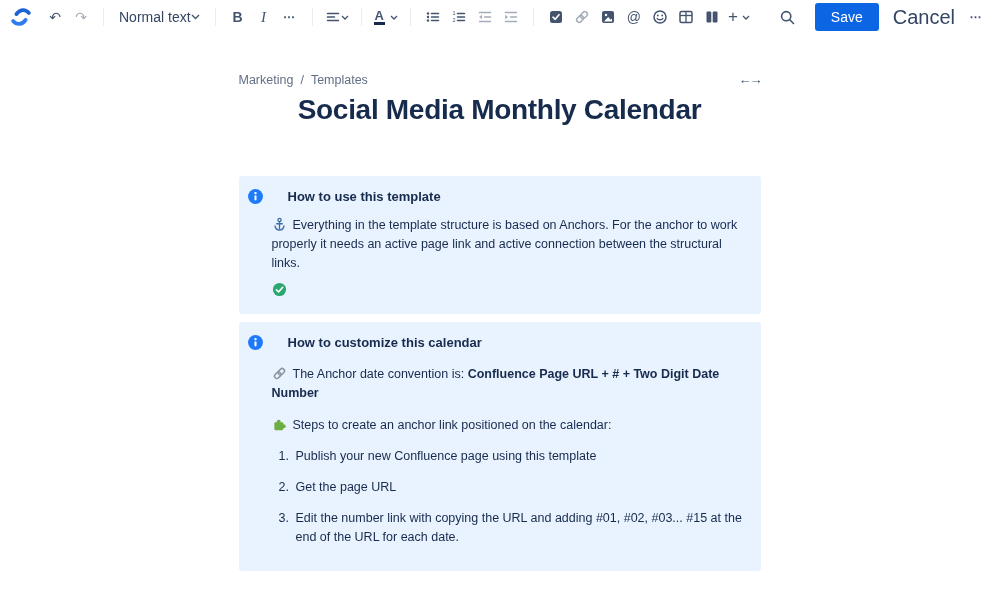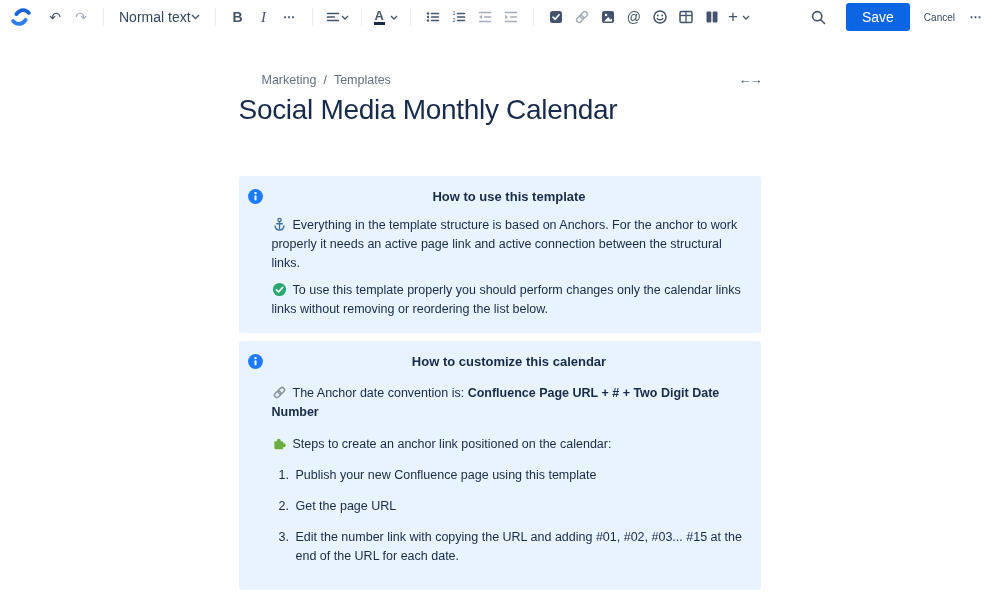--- a/index.html
+++ b/index.html
@@ -23,36 +23,36 @@
   .bold-glyph { font-weight:700; font-size:14px; }
   .italic-glyph { font-style:italic; font-family:"Liberation Serif", serif; font-size:15px; }
   .dots { letter-spacing:1px; font-weight:700; font-size:12px; }
   .color-a { font-size:13px; font-weight:700; border-bottom:3px solid #172B4D; line-height:13px; padding:0 1px; }
   .spacer { flex:1; }
   .save-btn {
     background:#0C66E4; color:#fff; font-size:14px; font-weight:500;
     border:none; border-radius:3px; padding:6px 16px; margin:0 6px 0 14px; cursor:pointer;
     font-family:"Liberation Sans", sans-serif;
   }
-  .cancel-btn { background:none; border:none; color:#344563; font-size:10px; padding:6px 8px; cursor:pointer; font-family:"Liberation Sans", sans-serif; }
+  .cancel-btn { background:none; border:none; color:#344563; font-size:20px; padding:6px 8px; cursor:pointer; font-family:"Liberation Sans", sans-serif; }
   .logo { width:22px; height:22px; margin:0 10px 0 2px; flex:none; cursor:pointer; }
   
   .content { width:522px; margin:0 auto; padding-top:38px; }
-  .breadcrumb-row { display:flex; align-items:flex-end; font-size:12.5px; color:#626F86;margin-left:23px; }
+  .breadcrumb-row { display:flex; align-items:flex-end; font-size:12.5px; color:#626F86; }
   .crumb { cursor:pointer; }
   .crumb-sep { margin:0 7px; color:#626F86; }
   .width-toggle { margin-left:auto; color:#3C4E68; font-size:13px; letter-spacing:-2px; cursor:pointer; }
-  .page-title { font-size:28px; font-weight:400; margin:7px 0 0; color:#172B4D; letter-spacing:-0.3px; }
+  .page-title { font-size:28px; font-weight:700; margin:7px 0 0; color:#172B4D; letter-spacing:-0.3px;text-align:center; }
   
   .panel { background:#E9F2FF; border-radius:3px; display:flex; gap:8px; padding:10px 14px 12px 8px; }
   .panel-1 { margin-top:50px; }
   .panel-2 { margin-top:8px; }
   .panel-icon { width:17px; flex:none; padding-top:2px; }
   .panel-body { flex:1; font-size:12.5px; line-height:19px; }
-  .panel-heading { font-size:13px; font-weight:700; margin:1px 16px 10px;text-align:center; }
+  .panel-heading { font-size:13px; font-weight:700; margin:1px 16px 10px; }
   .panel-body p { margin:8px 0; }
   .panel-body p:last-child { margin-bottom:2px; }
   .emoji { display:inline-block; width:15px; height:15px; vertical-align:-3px; margin-right:6px; }
   .panel-body b { font-weight:700; }
   ol.steps { margin:9px 0; padding-left:21px; }
   ol.steps li { margin:12px 0; padding-left:3px; }
   .gap-top { margin-top:13px !important; }
   svg { display:block; }
   .inline-svg { display:inline; }
 </style>
@@ -277,21 +277,21 @@
             </g>
           </svg>
         </span><span>Everything in the template structure is based on Anchors. For the anchor to work properly it needs an active page link and active connection between the structural links.</span>
       </p>
       <p>
         <span class="emoji">
           <svg class="inline-svg" width="15" height="15" viewBox="0 0 16 16">
             <circle cx="8" cy="8" r="7" fill="#2BA770"></circle>
             <polyline points="4.6,8.3 7,10.6 11.4,5.6" fill="none" stroke="#fff" stroke-width="1.7" stroke-linecap="round" stroke-linejoin="round"></polyline>
           </svg>
-        </span><span>To use this template properly you should perform changes only the calendar links links without removing or reordering the list below.</span>
+        </span>
       </p>
     </div>
   </div>
 
   <div class="panel panel-2">
     <span class="panel-icon">
       <svg width="17" height="17" viewBox="0 0 16 16">
         <circle cx="8" cy="8" r="7" fill="#1D7AFC"></circle>
         <circle cx="8" cy="4.8" r="1.15" fill="#fff"></circle>
         <rect x="7.05" y="6.8" width="1.9" height="5" rx="0.95" fill="#fff"></rect>

